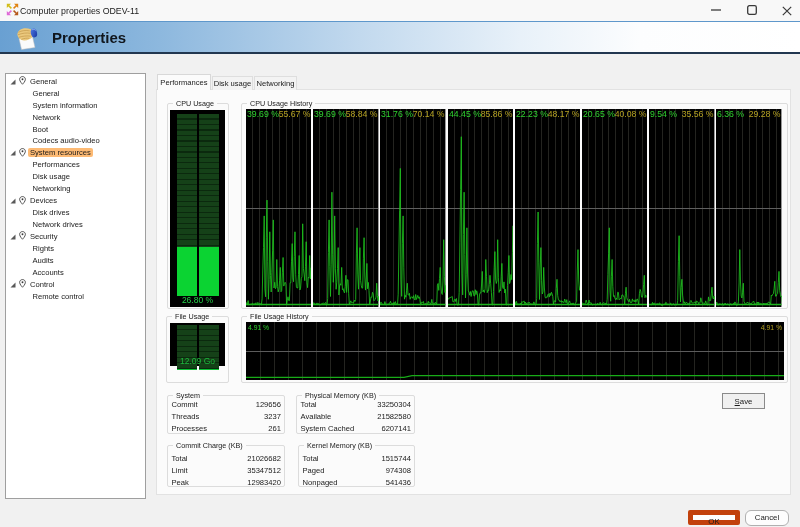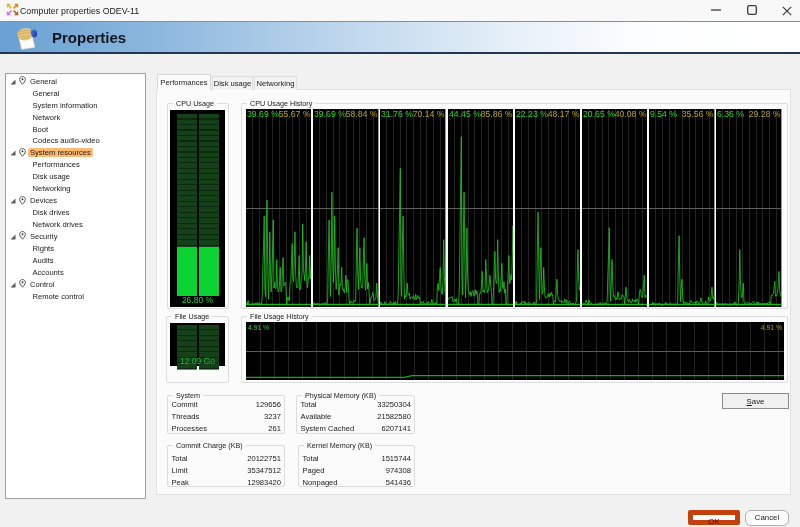--- a/index.html
+++ b/index.html
@@ -411,21 +411,21 @@
     </div>
     <div class="grow" style="top:27.8px">
       <span class="gk">System Cached</span>
       <span class="gv">6207141</span>
     </div>
   </div>
 <div class="gbox" style="left:167px;top:445px;width:118px;height:42px">
     <span class="glbl" style="background:#fbfbfb">Commit Charge (KB)</span>
     <div class="grow" style="top:8.2px">
       <span class="gk">Total</span>
-      <span class="gv">20122751</span>
+      <span class="gv">21026682</span>
     </div>
     <div class="grow" style="top:20.1px">
       <span class="gk">Limit</span>
       <span class="gv">35347512</span>
     </div>
     <div class="grow" style="top:32.0px">
       <span class="gk">Peak</span>
       <span class="gv">12983420</span>
     </div>
   </div>
@@ -438,14 +438,14 @@
     <div class="grow" style="top:20.1px">
       <span class="gk">Paged</span>
       <span class="gv">974308</span>
     </div>
     <div class="grow" style="top:32.0px">
       <span class="gk">Nonpaged</span>
       <span class="gv">541436</span>
     </div>
   </div>
 
-<div class="btn" style="left:722px;top:393px;width:67px;height:16px;border:1px solid #8a8a8a;background:#f0f0f0;line-height:15px"><span style="text-decoration:underline">S</span>ave</div>
+<div class="btn" style="left:722px;top:393px;width:43px;height:16px;border:1px solid #8a8a8a;background:#f0f0f0;line-height:15px"><span style="text-decoration:underline">S</span>ave</div>
 <div class="btn" style="left:688px;top:510px;width:52px;height:15px;border:5px solid #c2410c;border-radius:2px;line-height:13px">OK</div>
 <div class="btn" style="left:745px;top:510px;width:44px;height:16px;border:1px solid #b0b0b0;border-radius:6px;line-height:13px">Cancel</div>
 </body></html>

